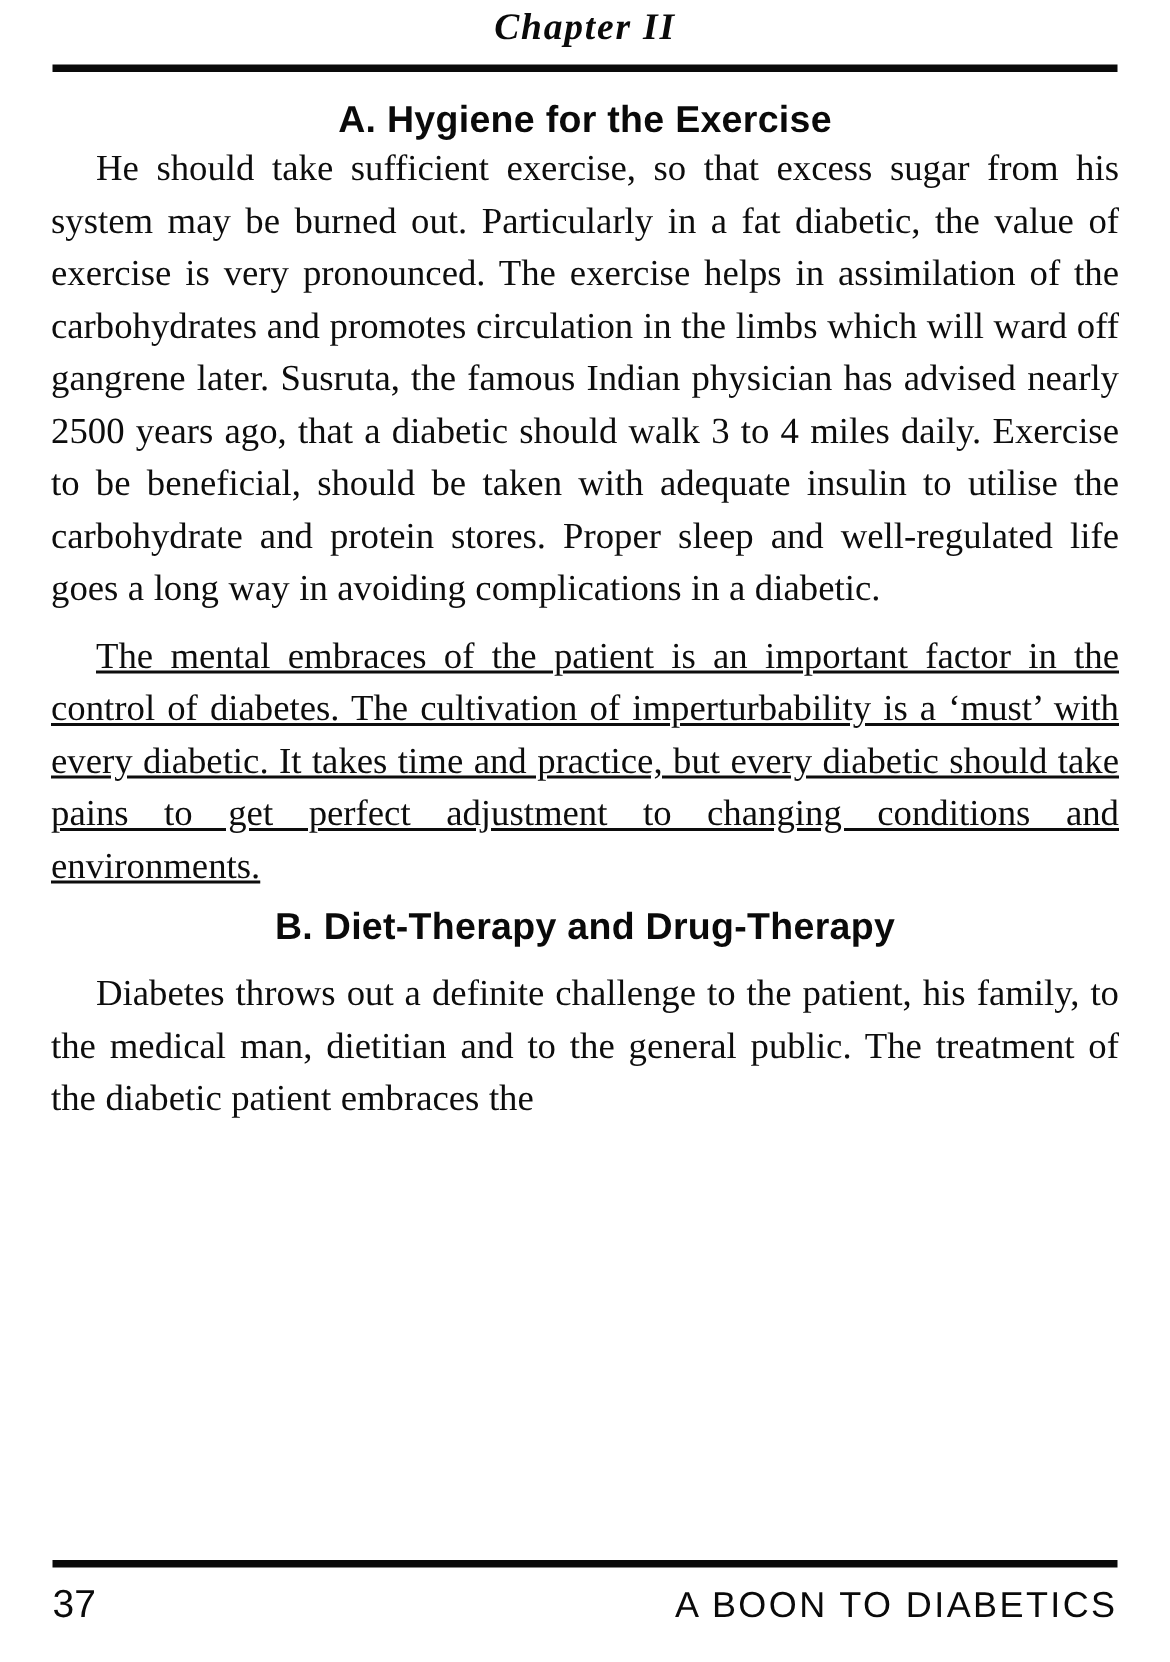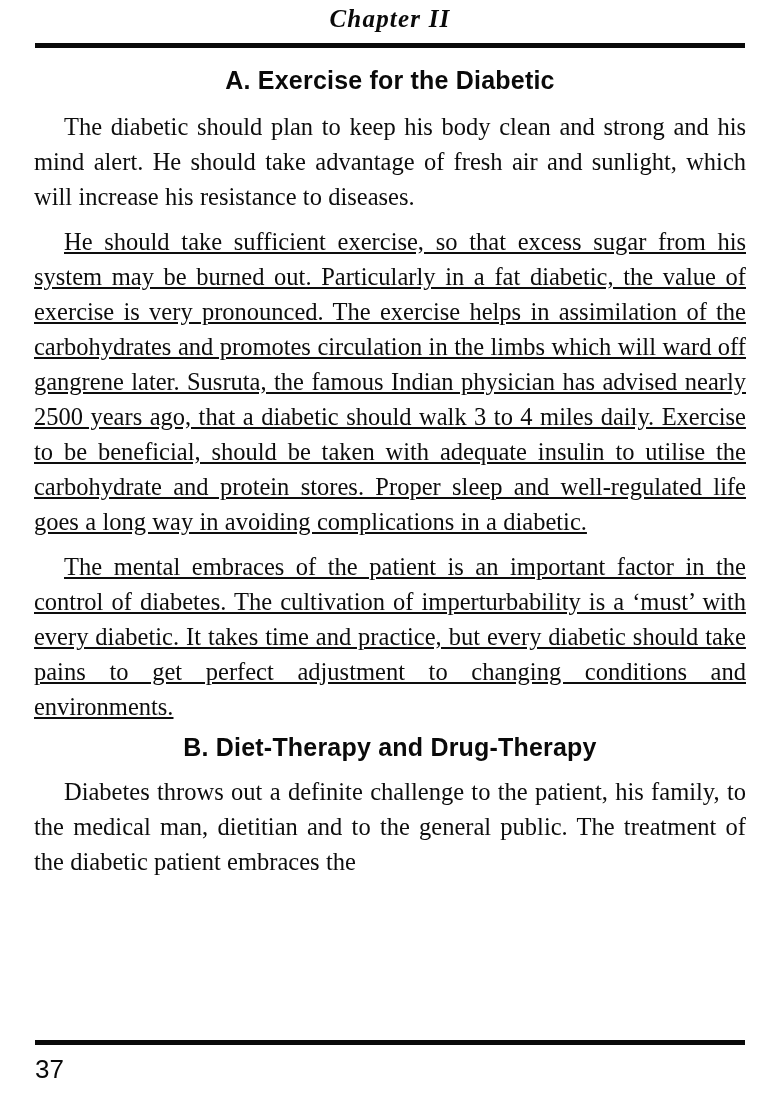--- a/index.html
+++ b/index.html
@@ -131,34 +131,34 @@
 </head>
 <body>
 
 <div class="page">
 
   <div class="chapter-label">Chapter II</div>
 
 
   <div class="title-rule"></div>
 
-  <h2 class="section-heading" id="section-a-heading">A. Exercise for the Diabetic</h2>
+  <h2 class="section-heading" id="section-a-heading">A. Hygiene for the Exercise</h2>
 
   <div class="body-area">
-    <p class="para" id="para-intro">The diabetic should plan to keep his body clean and strong and his mind alert. He should take advantage of fresh air and sunlight, which will increase his resistance to diseases.</p>
     <p class="para">He should take sufficient exercise, so that excess sugar from his system may be burned out. Particularly in a fat diabetic, the value of exercise is very pronounced. The exercise helps in assimilation of the carbohydrates and promotes circulation in the limbs which will ward off gangrene later. Susruta, the famous Indian physician has advised nearly 2500 years ago, that a diabetic should walk 3 to 4 miles daily. Exercise to be beneficial, should be taken with adequate insulin to utilise the carbohydrate and protein stores. Proper sleep and well-regulated life goes a long way in avoiding complications in a diabetic.</p>
     <p class="para">The mental embraces of the patient is an important factor in the control of diabetes. The cultivation of imperturbability is a ‘must’ with every diabetic. It takes time and practice, but every diabetic should take pains to get perfect adjustment to changing conditions and environments.</p>
   </div>
 
   <h2 class="section-heading" id="section-b-heading">B. Diet-Therapy and Drug-Therapy</h2>
 
   <div class="body-area">
     <p class="para" id="para-final">Diabetes throws out a definite challenge to the patient, his family, to the medical man, dietitian and to the general public. The treatment of the diabetic patient embraces the</p>
   </div>
 
   <div class="footer">
     <div class="footer-rule"></div>
     <div class="footer-row">
       <span class="page-number">37</span>
+      <span class="running-head">A BOON TO DIABETICS</span>
     </div>
   </div>
 
 </div>
 
 </body></html>

